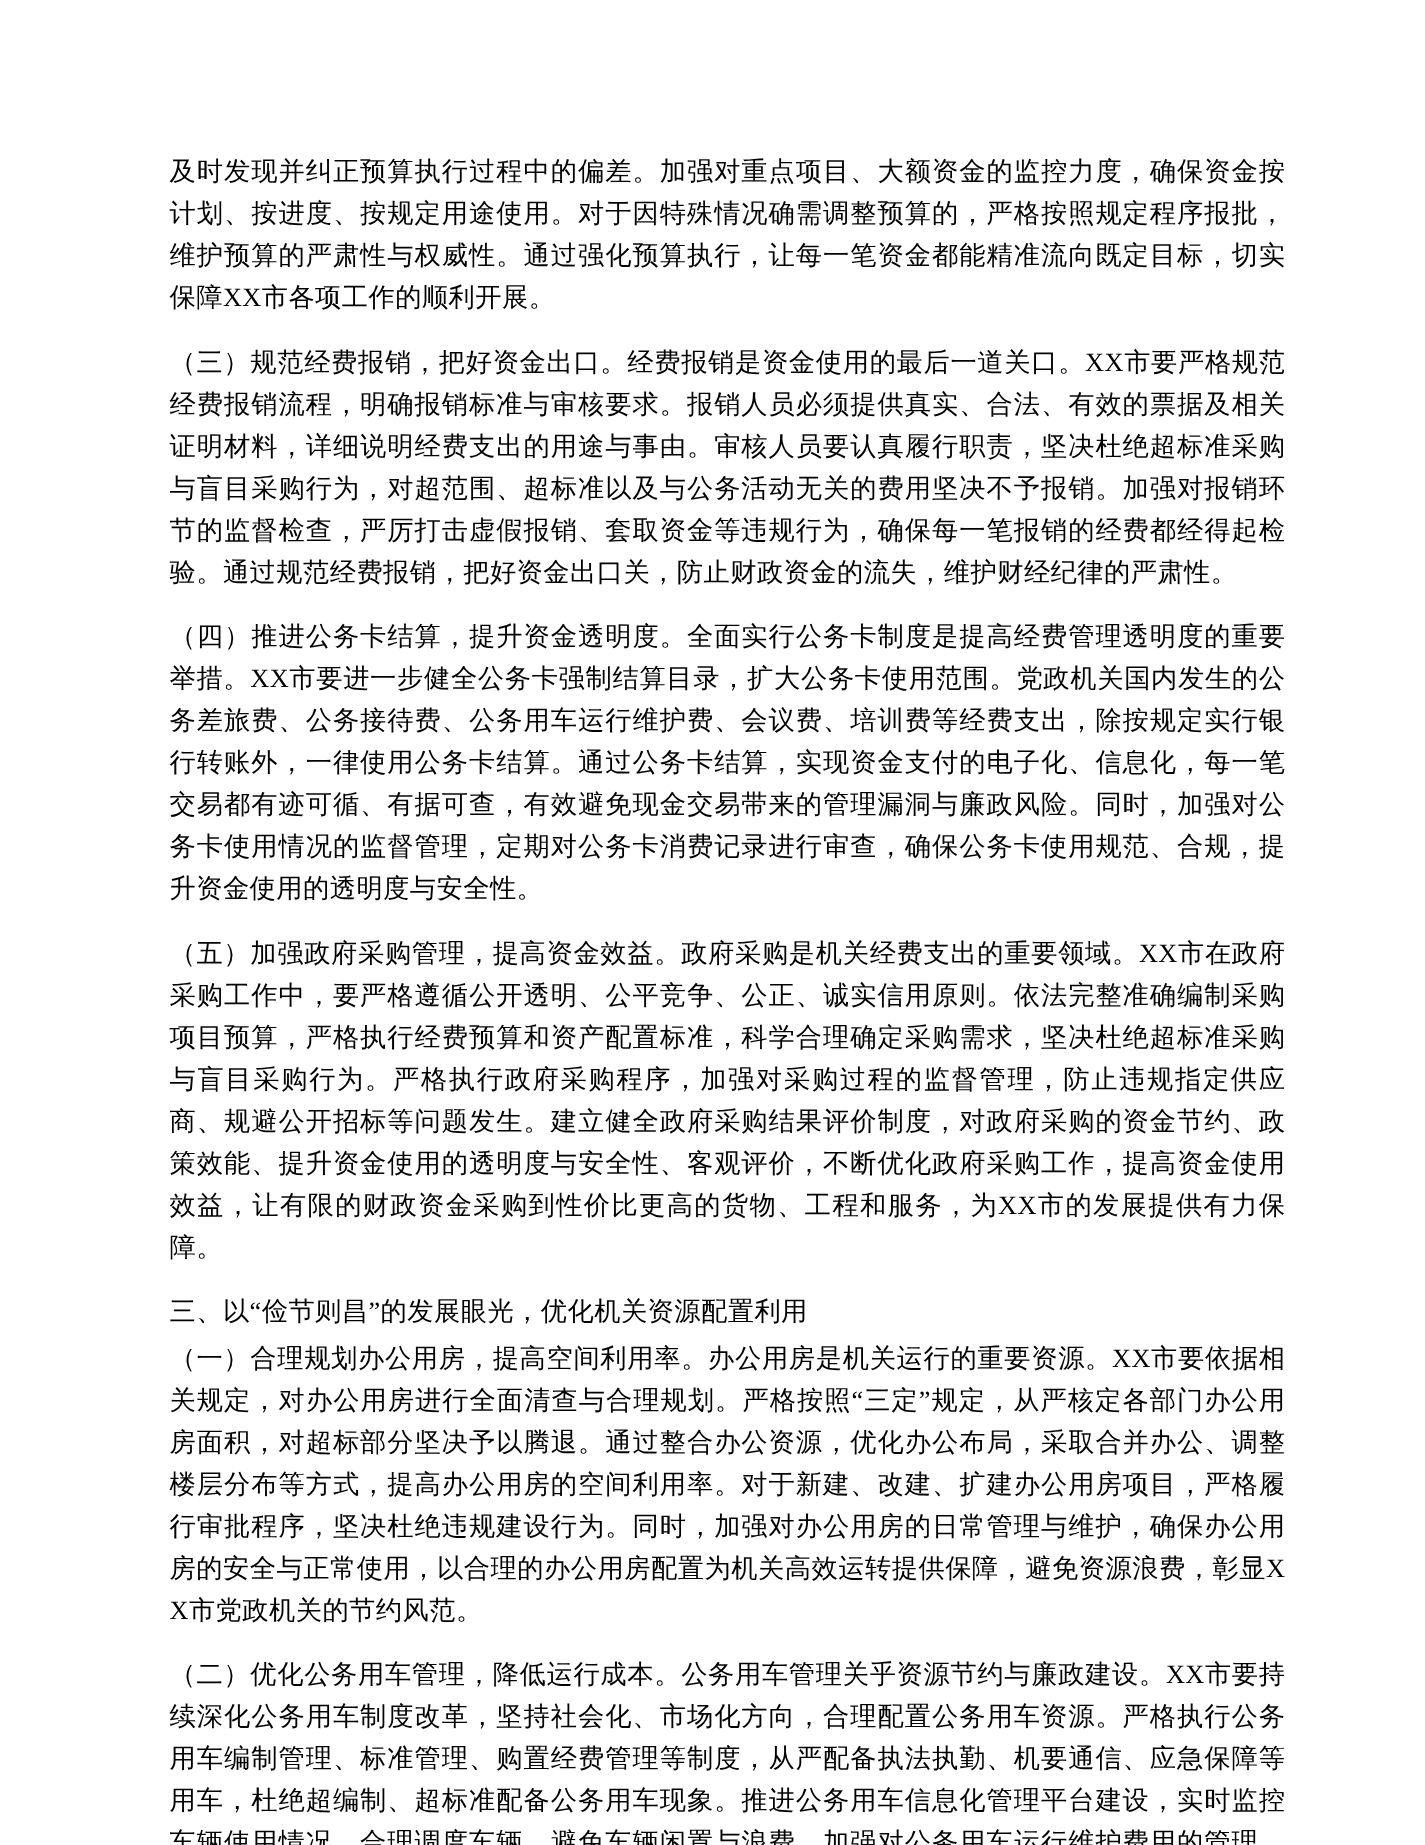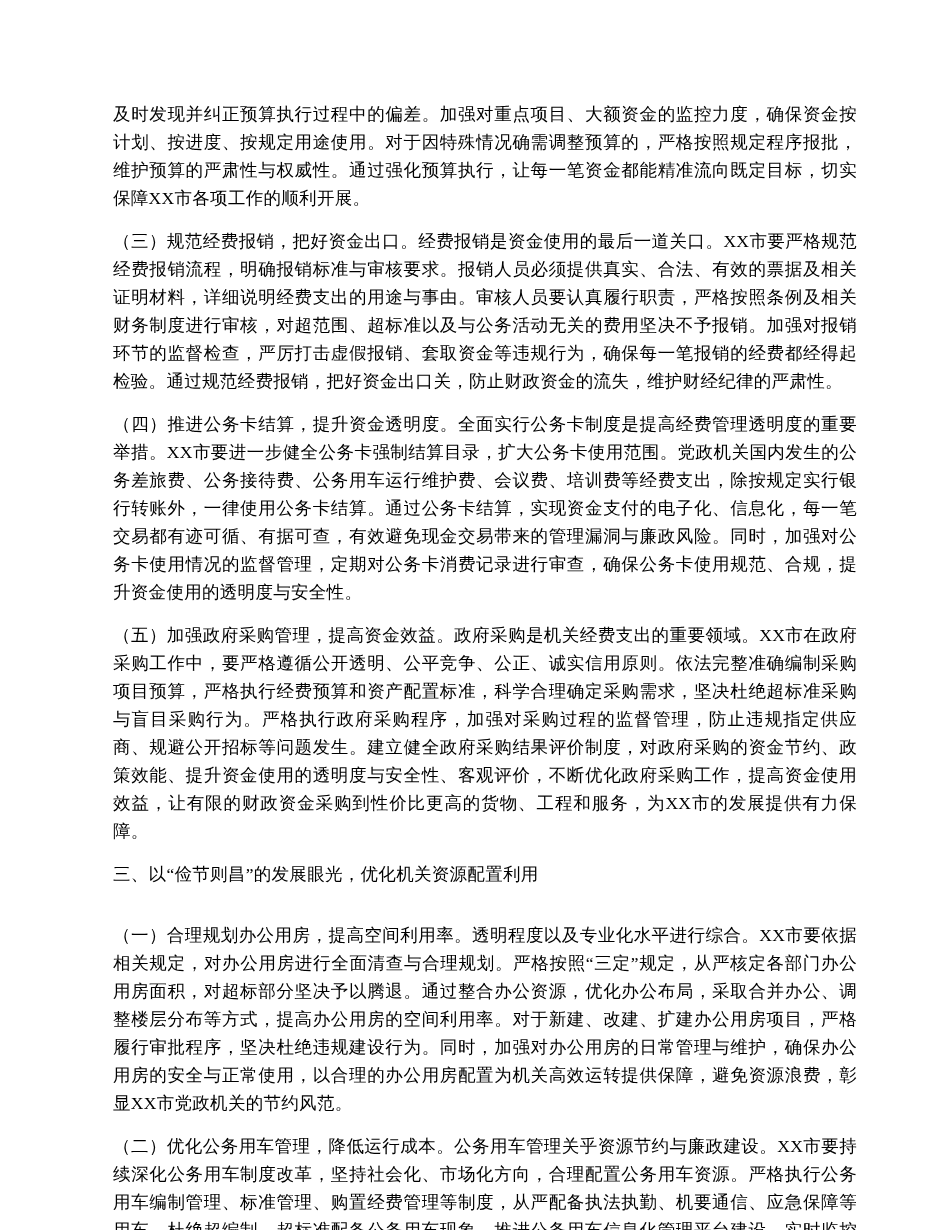--- a/index.html
+++ b/index.html
@@ -33,30 +33,30 @@
     text-align: justify;
     letter-spacing: 0.3px;
     margin: 0 0 15px 0;
     word-break: break-all;
   }
   .heading {
     font-size: 17.5px;
     line-height: 28px;
     text-align: justify;
     letter-spacing: 0.3px;
-    margin: 0 0 33px 0;
+    margin: 0 0 3px 0;
     word-break: break-all;
   }
 </style>
 </head>
 <body>
 
 <div class="page">
   <div class="content">
     <div class="para">及时发现并纠正预算执行过程中的偏差。加强对重点项目、大额资金的监控力度，确保资金按计划、按进度、按规定用途使用。对于因特殊情况确需调整预算的，严格按照规定程序报批，维护预算的严肃性与权威性。通过强化预算执行，让每一笔资金都能精准流向既定目标，切实保障XX市各项工作的顺利开展。</div>
-    <div class="para">（三）规范经费报销，把好资金出口。经费报销是资金使用的最后一道关口。XX市要严格规范经费报销流程，明确报销标准与审核要求。报销人员必须提供真实、合法、有效的票据及相关证明材料，详细说明经费支出的用途与事由。审核人员要认真履行职责，严格按照条例及相关财务制度进行审核，对超范围、超标准以及与公务活动无关的费用坚决不予报销。加强对报销环节的监督检查，严厉打击虚假报销、套取资金等违规行为，确保每一笔报销的经费都经得起检验。通过规范经费报销，把好资金出口关，防止财政资金的流失，维护财经纪律的严肃性。</div>
+    <div class="para">（三）规范经费报销，把好资金出口。经费报销是资金使用的最后一道关口。XX市要严格规范经费报销流程，明确报销标准与审核要求。报销人员必须提供真实、合法、有效的票据及相关证明材料，详细说明经费支出的用途与事由。审核人员要认真履行职责，坚决杜绝超标准采购与盲目采购行为，对超范围、超标准以及与公务活动无关的费用坚决不予报销。加强对报销环节的监督检查，严厉打击虚假报销、套取资金等违规行为，确保每一笔报销的经费都经得起检验。通过规范经费报销，把好资金出口关，防止财政资金的流失，维护财经纪律的严肃性。</div>
     <div class="para">（四）推进公务卡结算，提升资金透明度。全面实行公务卡制度是提高经费管理透明度的重要举措。XX市要进一步健全公务卡强制结算目录，扩大公务卡使用范围。党政机关国内发生的公务差旅费、公务接待费、公务用车运行维护费、会议费、培训费等经费支出，除按规定实行银行转账外，一律使用公务卡结算。通过公务卡结算，实现资金支付的电子化、信息化，每一笔交易都有迹可循、有据可查，有效避免现金交易带来的管理漏洞与廉政风险。同时，加强对公务卡使用情况的监督管理，定期对公务卡消费记录进行审查，确保公务卡使用规范、合规，提升资金使用的透明度与安全性。</div>
     <div class="para">（五）加强政府采购管理，提高资金效益。政府采购是机关经费支出的重要领域。XX市在政府采购工作中，要严格遵循公开透明、公平竞争、公正、诚实信用原则。依法完整准确编制采购项目预算，严格执行经费预算和资产配置标准，科学合理确定采购需求，坚决杜绝超标准采购与盲目采购行为。严格执行政府采购程序，加强对采购过程的监督管理，防止违规指定供应商、规避公开招标等问题发生。建立健全政府采购结果评价制度，对政府采购的资金节约、政策效能、提升资金使用的透明度与安全性、客观评价，不断优化政府采购工作，提高资金使用效益，让有限的财政资金采购到性价比更高的货物、工程和服务，为XX市的发展提供有力保障。</div>
     <div class="heading">三、以“俭节则昌”的发展眼光，优化机关资源配置利用</div>
-    <div class="para">（一）合理规划办公用房，提高空间利用率。透明程度以及专业化水平进行综合。XX市要依据相关规定，对办公用房进行全面清查与合理规划。严格按照“三定”规定，从严核定各部门办公用房面积，对超标部分坚决予以腾退。通过整合办公资源，优化办公布局，采取合并办公、调整楼层分布等方式，提高办公用房的空间利用率。对于新建、改建、扩建办公用房项目，严格履行审批程序，坚决杜绝违规建设行为。同时，加强对办公用房的日常管理与维护，确保办公用房的安全与正常使用，以合理的办公用房配置为机关高效运转提供保障，避免资源浪费，彰显XX市党政机关的节约风范。</div>
+    <div class="para">（一）合理规划办公用房，提高空间利用率。办公用房是机关运行的重要资源。XX市要依据相关规定，对办公用房进行全面清查与合理规划。严格按照“三定”规定，从严核定各部门办公用房面积，对超标部分坚决予以腾退。通过整合办公资源，优化办公布局，采取合并办公、调整楼层分布等方式，提高办公用房的空间利用率。对于新建、改建、扩建办公用房项目，严格履行审批程序，坚决杜绝违规建设行为。同时，加强对办公用房的日常管理与维护，确保办公用房的安全与正常使用，以合理的办公用房配置为机关高效运转提供保障，避免资源浪费，彰显XX市党政机关的节约风范。</div>
     <div class="para">（二）优化公务用车管理，降低运行成本。公务用车管理关乎资源节约与廉政建设。XX市要持续深化公务用车制度改革，坚持社会化、市场化方向，合理配置公务用车资源。严格执行公务用车编制管理、标准管理、购置经费管理等制度，从严配备执法执勤、机要通信、应急保障等用车，杜绝超编制、超标准配备公务用车现象。推进公务用车信息化管理平台建设，实时监控车辆使用情况，合理调度车辆，避免车辆闲置与浪费。加强对公务用车运行维护费用的管理，通过集中采购保险、维修、加油等服务，降低运行成本。积极推广新能源汽车在公务用车中的应用，践行绿色发展理念，以科学的公务用车管理提升资源利用效率，为XX市节约型机关建设贡献力量。</div>
   </div>
 </div>
 
 </body></html>

